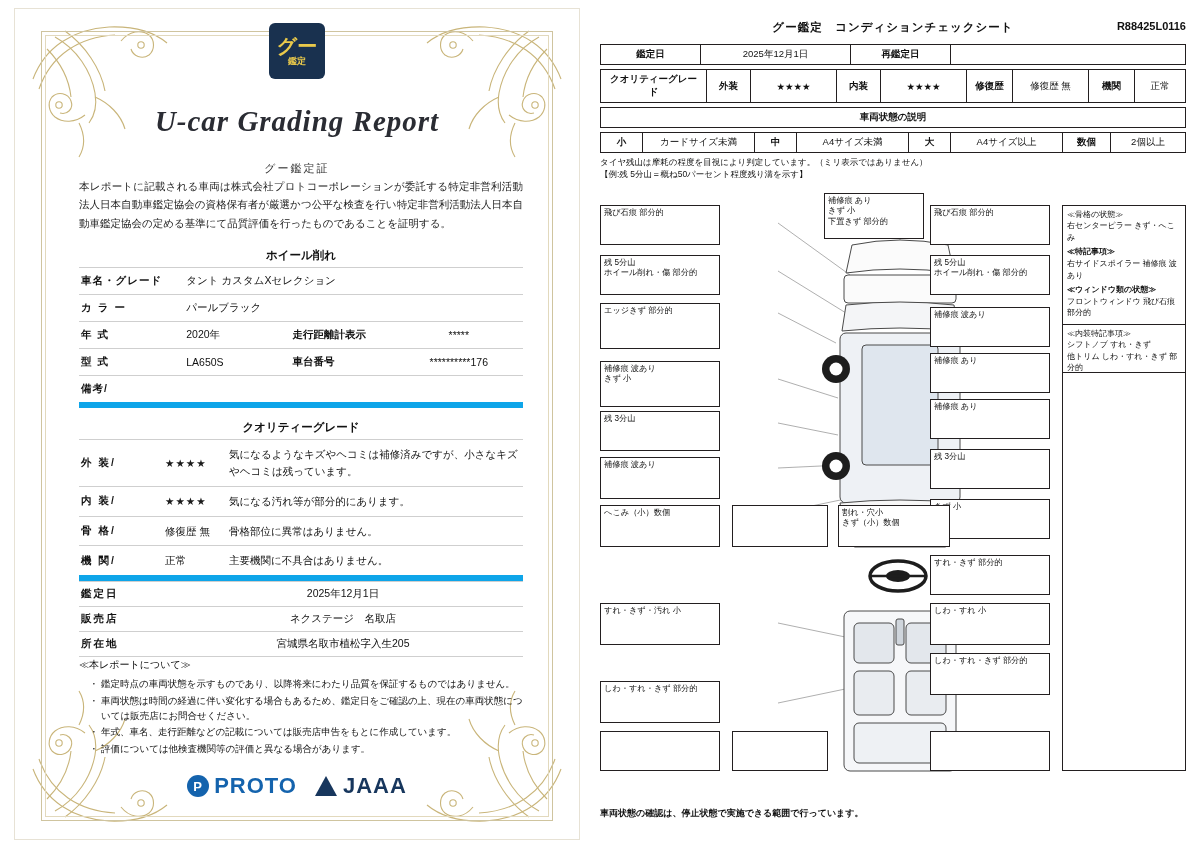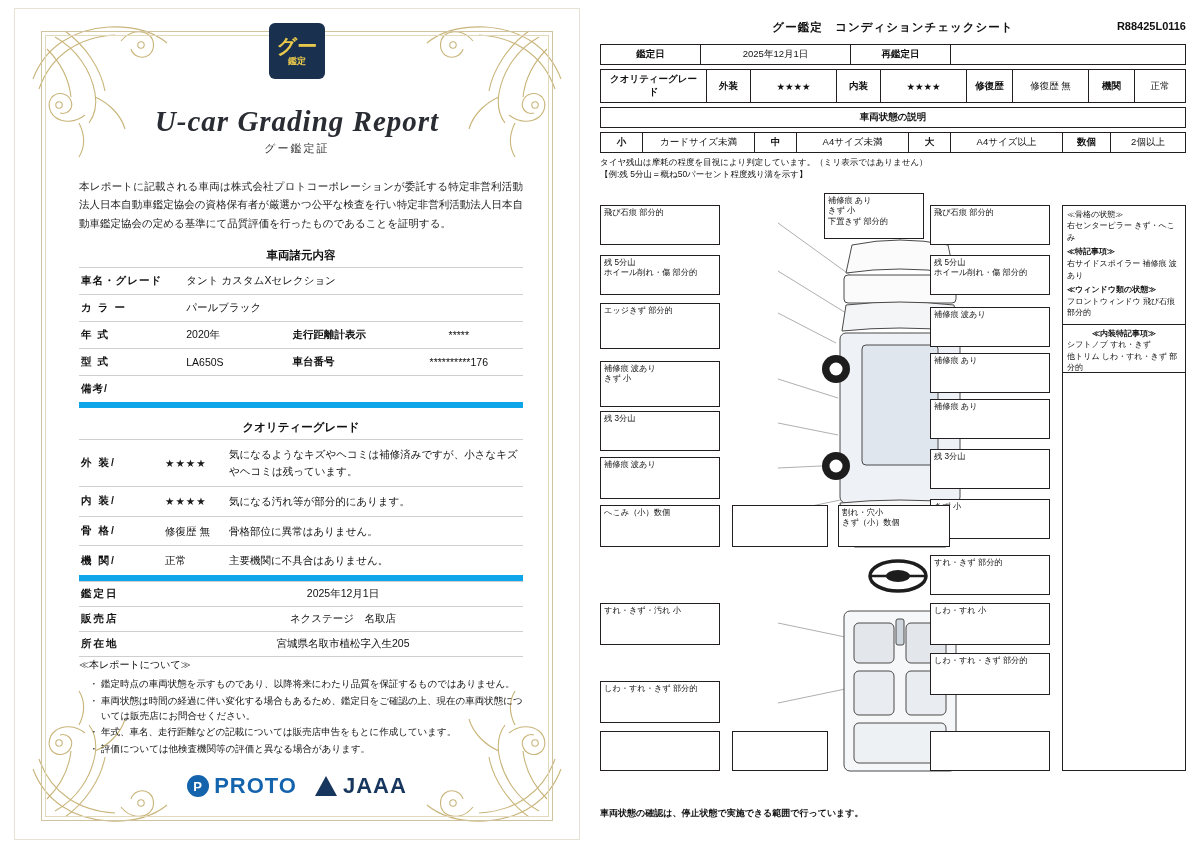--- a/index.html
+++ b/index.html
@@ -46,21 +46,21 @@
   .goo-logo .g1 { font-size:20px; letter-spacing:0; }
   .goo-logo .g2 { font-size:9px; }
 
   .cert-title {
     position:absolute; left:0; right:0; top:96px; text-align:center;
     font-family:"Liberation Serif", serif;
     font-style:italic; font-weight:bold;
     font-size:29px; color:#2a2c33; letter-spacing:1px;
   }
   .cert-sub {
-    position:absolute; left:0; right:0; top:132px; text-align:center;
+    position:absolute; left:0; right:0; top:152px; text-align:center;
     font-size:11px; color:#333; letter-spacing:2px;
   }
 
   .cert-body { position:absolute; left:64px; right:56px; top:168px; }
   .para { font-size:10.5px; line-height:1.75; color:#1b1b1b; text-align:justify; }
 
   .sec-title { text-align:center; font-size:11.5px; font-weight:bold; margin:16px 0 4px; }
 
   table.spec { width:100%; border-collapse:collapse; }
   table.spec td {
@@ -226,21 +226,21 @@
       <span class="g1">グー</span>
       <span class="g2">鑑定</span>
     </div>
 
     <div class="cert-title">U-car Grading Report</div>
     <div class="cert-sub">グー鑑定証</div>
 
     <div class="cert-body">
       <div class="para">本レポートに記載される車両は株式会社プロトコーポレーションが委託する特定非営利活動法人日本自動車鑑定協会の資格保有者が厳選かつ公平な検査を行い特定非営利活動法人日本自動車鑑定協会の定める基準にて品質評価を行ったものであることを証明する。</div>
 
-      <div class="sec-title">車両諸元内容</div>
+      <div class="sec-title">ホイール削れ</div>
       <table class="spec">
         <tbody>
             <tr>
           <td class="lbl">車名・グレード</td>
           <td class="val" colspan="3">タント カスタムXセレクション</td>
         </tr>
         <tr>
           <td class="lbl lbl-sp">カラー</td>
           <td class="val" colspan="3">パールブラック</td>
         </tr>
@@ -503,21 +503,21 @@
 
         <div class="side" style="left:462px;top:22px;width:124px;height:120px">
           <div style="font-weight: normal; white-space: pre-line;">≪骨格の状態≫</div>
           <div style="white-space: pre-line;">右センターピラー きず・へこみ</div>
           <div style="font-weight: bold; margin-top: 3px; white-space: pre-line;">≪特記事項≫</div>
           <div style="white-space: pre-line;">右サイドスポイラー 補修痕 波あり</div>
           <div style="font-weight: bold; margin-top: 3px; white-space: pre-line;">≪ウィンドウ類の状態≫</div>
           <div style="white-space: pre-line;">フロントウィンドウ 飛び石痕 部分的</div>
         </div>
         <div class="side" style="left:462px;top:142px;width:124px;height:48px;border-top:none">
-          <div style="font-weight: bold; white-space: pre-line; text-align: center;">≪内装特記事項≫</div>
+          <div style="font-weight: normal; white-space: pre-line;">≪内装特記事項≫</div>
           <div style="white-space:pre-line">シフトノブ すれ・きず
 他トリム しわ・すれ・きず 部分的</div>
         </div>
         <div class="plain" style="left:462px;top:190px;width:124px;height:398px;border-top:none"></div>
       </div>
     </div>
 
     <div class="footnote-b">車両状態の確認は、停止状態で実施できる範囲で行っています。</div>
   </div>
 </div>

